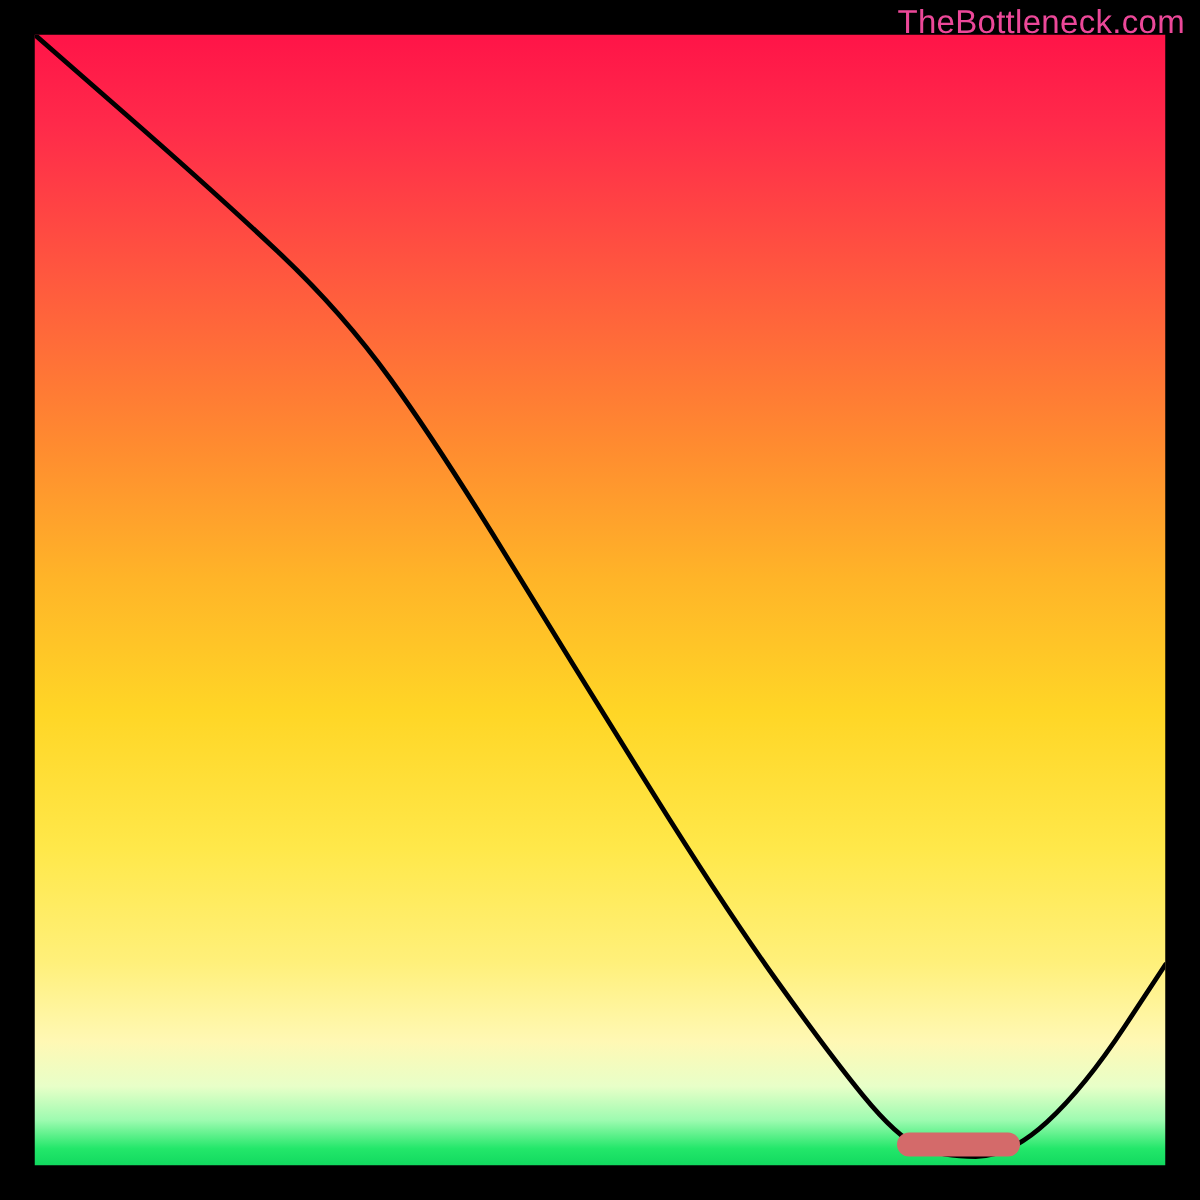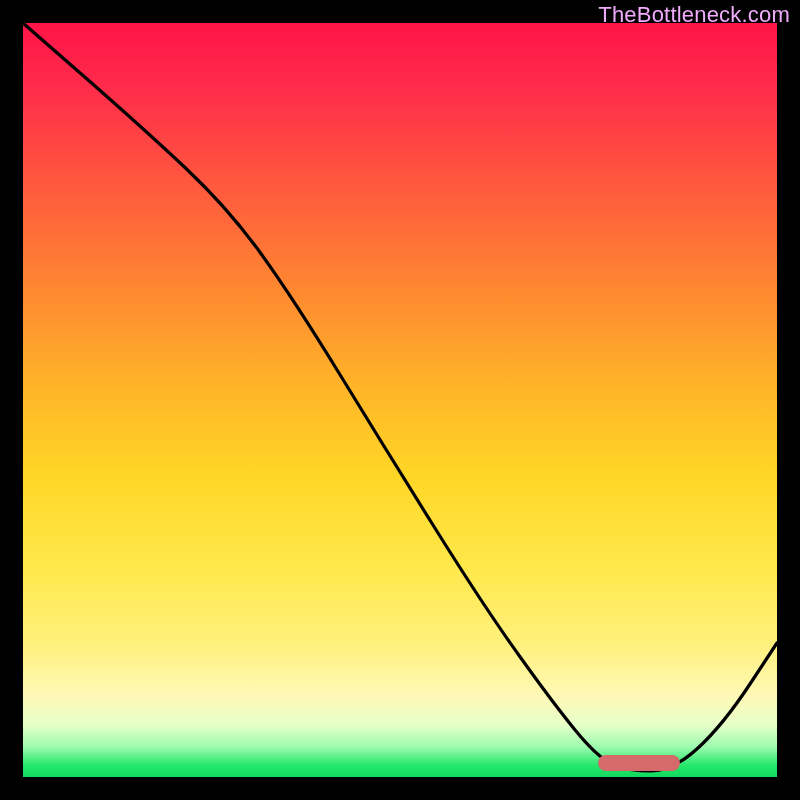--- a/index.html
+++ b/index.html
@@ -12,21 +12,21 @@
   }
   .container {
     position: relative;
     width: 800px;
     height: 800px;
   }
   .watermark {
     position: absolute;
     top: 2px;
     right: 10px;
-    color: #f0abfc;
+    color: #ec4899;
     font-size: 22px;
     font-weight: 500;
     z-index: 10;
     letter-spacing: 0.2px;
   }
   .plot-frame {
     position: absolute;
     left: 23px;
     top: 23px;
     width: 754px;

